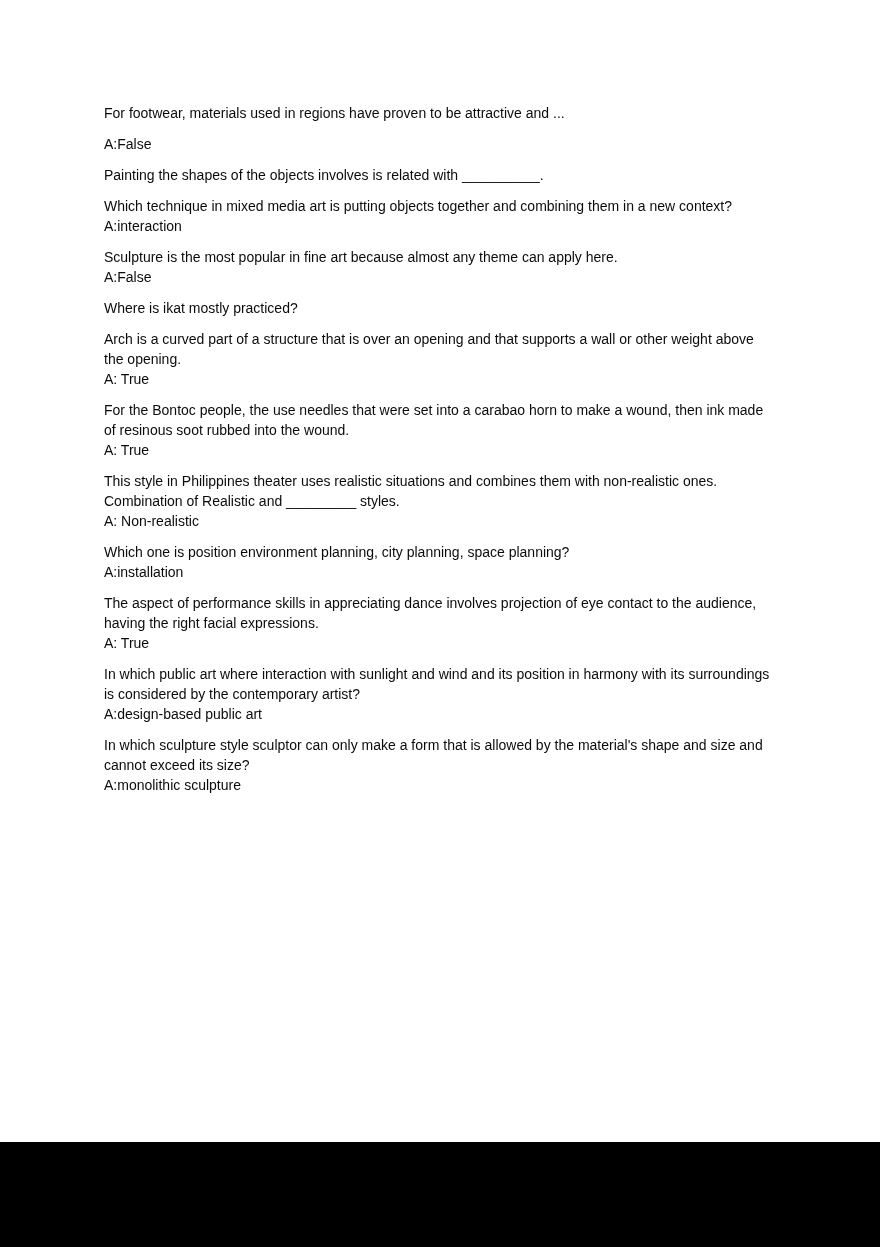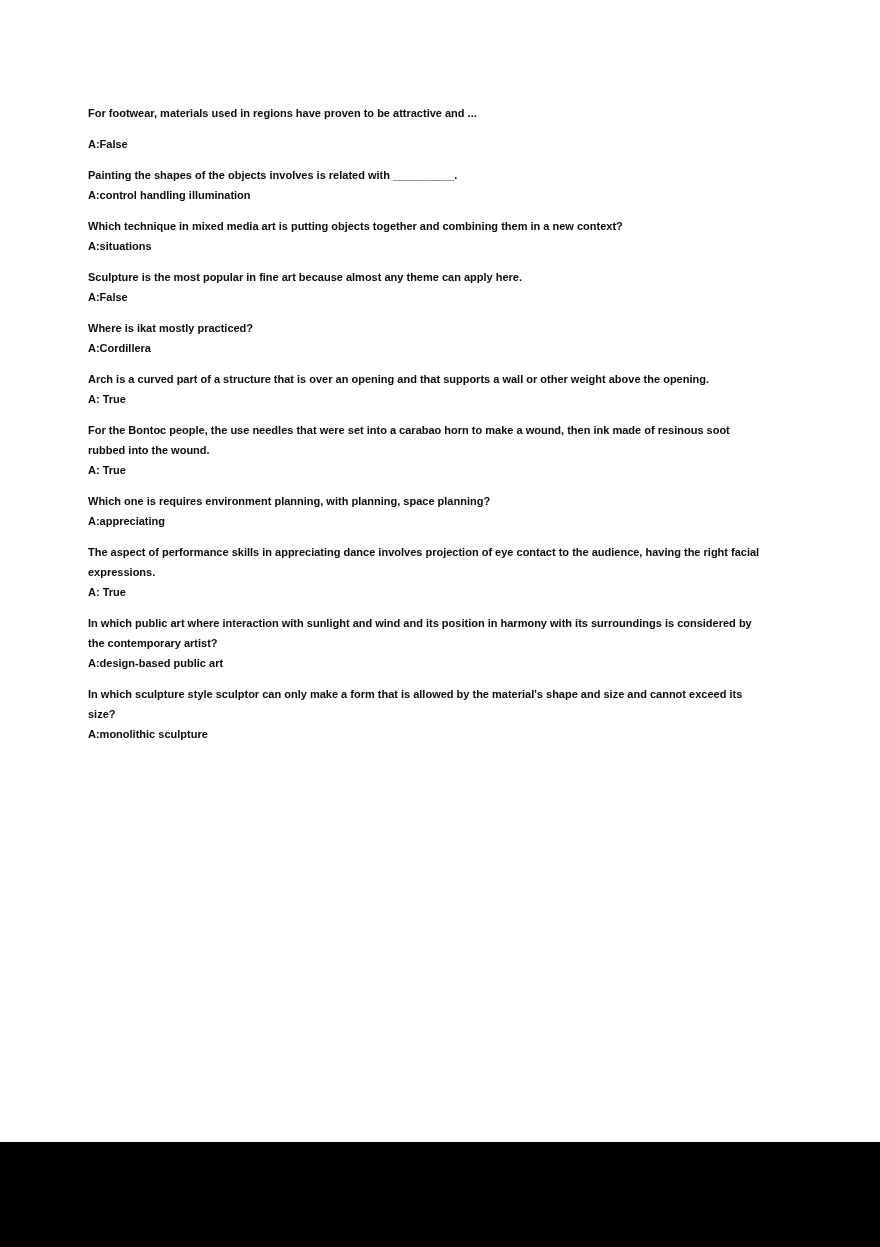--- a/index.html
+++ b/index.html
@@ -11,28 +11,27 @@
     background: #ffffff;
   }
   .page {
     position: relative;
     width: 880px;
     height: 1247px;
     background: #ffffff;
   }
   .content {
     position: absolute;
-    left: 88px;
+    left: 104px;
     top: 103px;
     width: 672px;
     font-family: "Liberation Sans", "DejaVu Sans", sans-serif;
-    font-size: 11px;
+    font-size: 14px;
     line-height: 20px;
     color: #0b0b0b;
-    font-weight: bold;
     -webkit-font-smoothing: antialiased;
   }
   .qa-block {
     margin: 0 0 11px 0;
   }
   .question, .answer {
     white-space: normal;
   }
   .footer-bar {
     position: absolute;
@@ -49,45 +48,47 @@
 <div class="page">
   <div class="content" id="qa-list">
       <div class="qa-block">
         <div class="question">For footwear, materials used in regions have proven to be attractive and ...</div>
       </div>
       <div class="qa-block">
         <div class="answer">A:False</div>
       </div>
       <div class="qa-block">
         <div class="question">Painting the shapes of the objects involves is related with __________.</div>
-        <div class="answer">A:control handling illumination</div>
       </div>
       <div class="qa-block">
         <div class="question">Which technique in mixed media art is putting objects together and combining them in a new context?</div>
-        <div class="answer">A:situations</div>
+        <div class="answer">A:interaction</div>
       </div>
       <div class="qa-block">
         <div class="question">Sculpture is the most popular in fine art because almost any theme can apply here.</div>
         <div class="answer">A:False</div>
       </div>
       <div class="qa-block">
         <div class="question">Where is ikat mostly practiced?</div>
-        <div class="answer">A:Cordillera</div>
       </div>
       <div class="qa-block">
         <div class="question">Arch is a curved part of a structure that is over an opening and that supports a wall or other weight above the opening.</div>
         <div class="answer">A: True</div>
       </div>
       <div class="qa-block">
         <div class="question">For the Bontoc people, the use needles that were set into a carabao horn to make a wound, then ink made of resinous soot rubbed into the wound.</div>
         <div class="answer">A: True</div>
       </div>
       <div class="qa-block">
-        <div class="question">Which one is requires environment planning, with planning, space planning?</div>
-        <div class="answer">A:appreciating</div>
+        <div class="question">This style in Philippines theater uses realistic situations and combines them with non-realistic ones. Combination of Realistic and _________ styles.</div>
+        <div class="answer">A: Non-realistic</div>
+      </div>
+      <div class="qa-block">
+        <div class="question">Which one is position environment planning, city planning, space planning?</div>
+        <div class="answer">A:installation</div>
       </div>
       <div class="qa-block">
         <div class="question">The aspect of performance skills in appreciating dance involves projection of eye contact to the audience, having the right facial expressions.</div>
         <div class="answer">A: True</div>
       </div>
       <div class="qa-block">
         <div class="question">In which public art where interaction with sunlight and wind and its position in harmony with its surroundings is considered by the contemporary artist?</div>
         <div class="answer">A:design-based public art</div>
       </div>
       <div class="qa-block">

